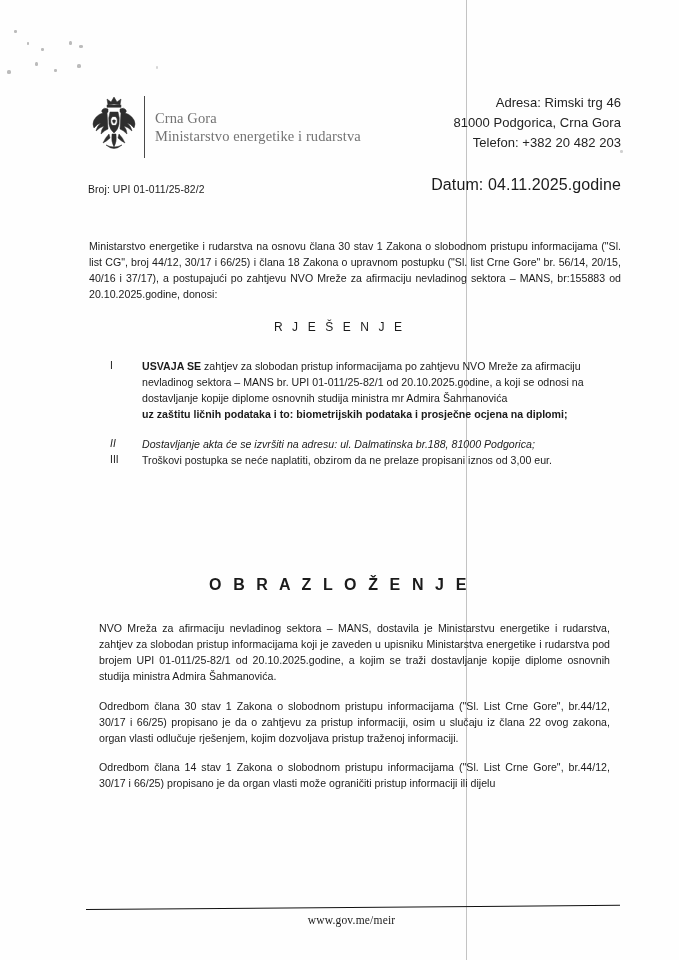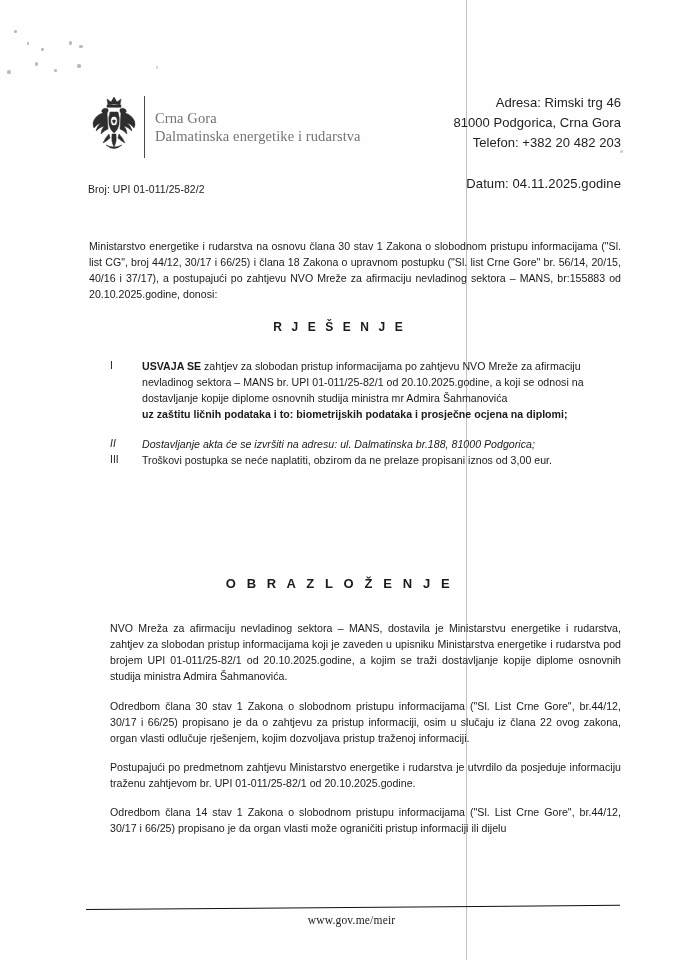--- a/index.html
+++ b/index.html
@@ -82,21 +82,21 @@
     position: absolute;
     left: 88px;
     top: 184px;
     font-size: 10.4px;
     letter-spacing: .1px;
   }
   .date {
     position: absolute;
     right: 58px;
     top: 176px;
-    font-size: 13px;
+    font-size: 16px;
     letter-spacing: .1px;
   }
 
   
   .intro {
     position: absolute;
     left: 89px;
     top: 238px;
     width: 532px;
     font-size: 10.6px;
@@ -105,30 +105,30 @@
     letter-spacing: .02px;
   }
 
   .head-rjesenje {
     position: absolute;
     left: 0;
     top: 320px;
     width: 679px;
     text-align: center;
     font-size: 12px;
-    font-weight: bold;
+    font-weight: normal;
     letter-spacing: 3.1px;
   }
   .head-obraz {
     position: absolute;
     left: 0;
     top: 576px;
     width: 679px;
     text-align: center;
-    font-size: 13px;
+    font-size: 16px;
     font-weight: bold;
     letter-spacing: 3.6px;
   }
 
   .items {
     position: absolute;
     left: 110px;
     top: 358px;
     width: 512px;
     font-size: 10.6px;
@@ -149,21 +149,21 @@
     letter-spacing: .02px;
   }
   .item-body b { font-weight: bold; text-align: center; }
   .item-bold-block {
     font-weight: bold;
     display: block;
   }
 
   .paras {
     position: absolute;
-    left: 110px;
+    left: 99px;
     top: 620px;
     width: 511px;
     font-size: 10.6px;
   }
   .para {
     text-align: justify;
     line-height: 1.525;
     margin-bottom: 13px;
     letter-spacing: .02px;
   }
@@ -234,21 +234,21 @@
           <path d="M21 41 q-4 4 -6 9 q4 -2 7 -5 Z"></path>
           <path d="M31 41 q4 4 6 9 q-4 -2 -7 -5 Z"></path>
           <path d="M24 41 h4 q1 8 -2 13 q-3 -5 -2 -13 Z"></path>
           <path d="M18 52 q8 4 16 0 q-8 7 -16 0 Z"></path>
         </g>
       </svg>
     </div>
     <div class="crest-rule"></div>
     <div class="lh-text">
       <div class="lh-country">Crna Gora</div>
-      <div class="lh-ministry">Dalmatinska energetike i rudarstva</div>
+      <div class="lh-ministry">Ministarstvo energetike i rudarstva</div>
     </div>
   </div>
 
   <div class="address">
     <div>Adresa: Rimski trg 46</div>
     <div>81000 Podgorica, Crna Gora</div>
     <div>Telefon: +382 20 482 203</div>
   </div>
 
   <div class="ref-no">Broj: UPI 01-011/25-82/2</div>
@@ -275,20 +275,19 @@
       <div class="item-body">Troškovi postupka se neće naplatiti, obzirom da ne prelaze propisani iznos od 3,00 eur.</div>
     </div>
 
   </div>
 
   <div class="head-obraz">O B R A Z L O Ž E N J E</div>
 
   <div class="paras">
     <div class="para">NVO Mreža za afirmaciju nevladinog sektora – MANS, dostavila je Ministarstvu energetike i rudarstva, zahtjev za slobodan pristup informacijama koji je zaveden u upisniku Ministarstva energetike i rudarstva pod brojem UPI 01-011/25-82/1 od 20.10.2025.godine, a kojim se traži dostavljanje kopije diplome osnovnih studija ministra Admira Šahmanovića.</div>
     <div class="para">Odredbom člana 30 stav 1 Zakona o slobodnom pristupu informacijama ("Sl. List Crne Gore", br.44/12, 30/17 i 66/25) propisano je da o zahtjevu za pristup informaciji, osim u slučaju iz člana 22 ovog zakona, organ vlasti odlučuje rješenjem, kojim dozvoljava pristup traženoj informaciji.</div>
-    <div class="para">Postupajući po predmetnom zahtjevu Ministarstvo energetike i rudarstva je utvrdilo da posjeduje informaciju traženu zahtjevom br. UPI 01-011/25-82/1 od 20.10.2025.godine.</div>
     <div class="para last">Odredbom člana 14 stav 1 Zakona o slobodnom pristupu informacijama ("Sl. List Crne Gore", br.44/12, 30/17 i 66/25) propisano je da organ vlasti može ograničiti pristup informaciji ili dijelu</div>
   </div>
 
   <div class="footer-rule"></div>
   <div class="footer-url">www.gov.me/meir</div>
 
 </div>
 
 </body></html>

